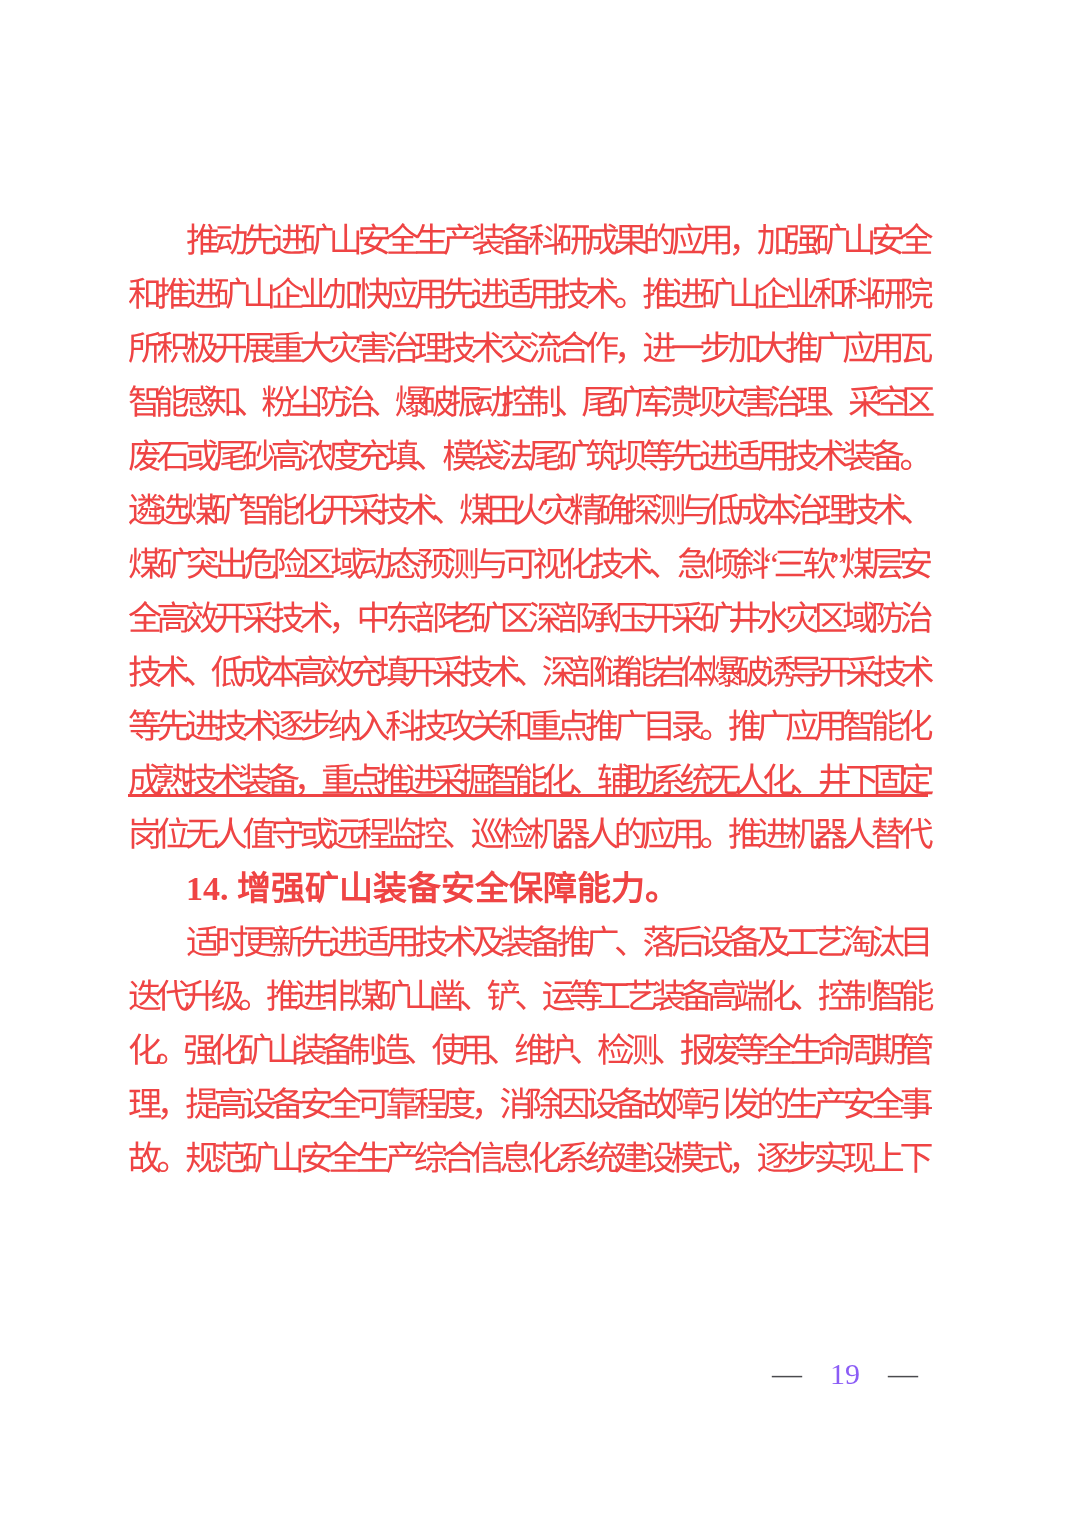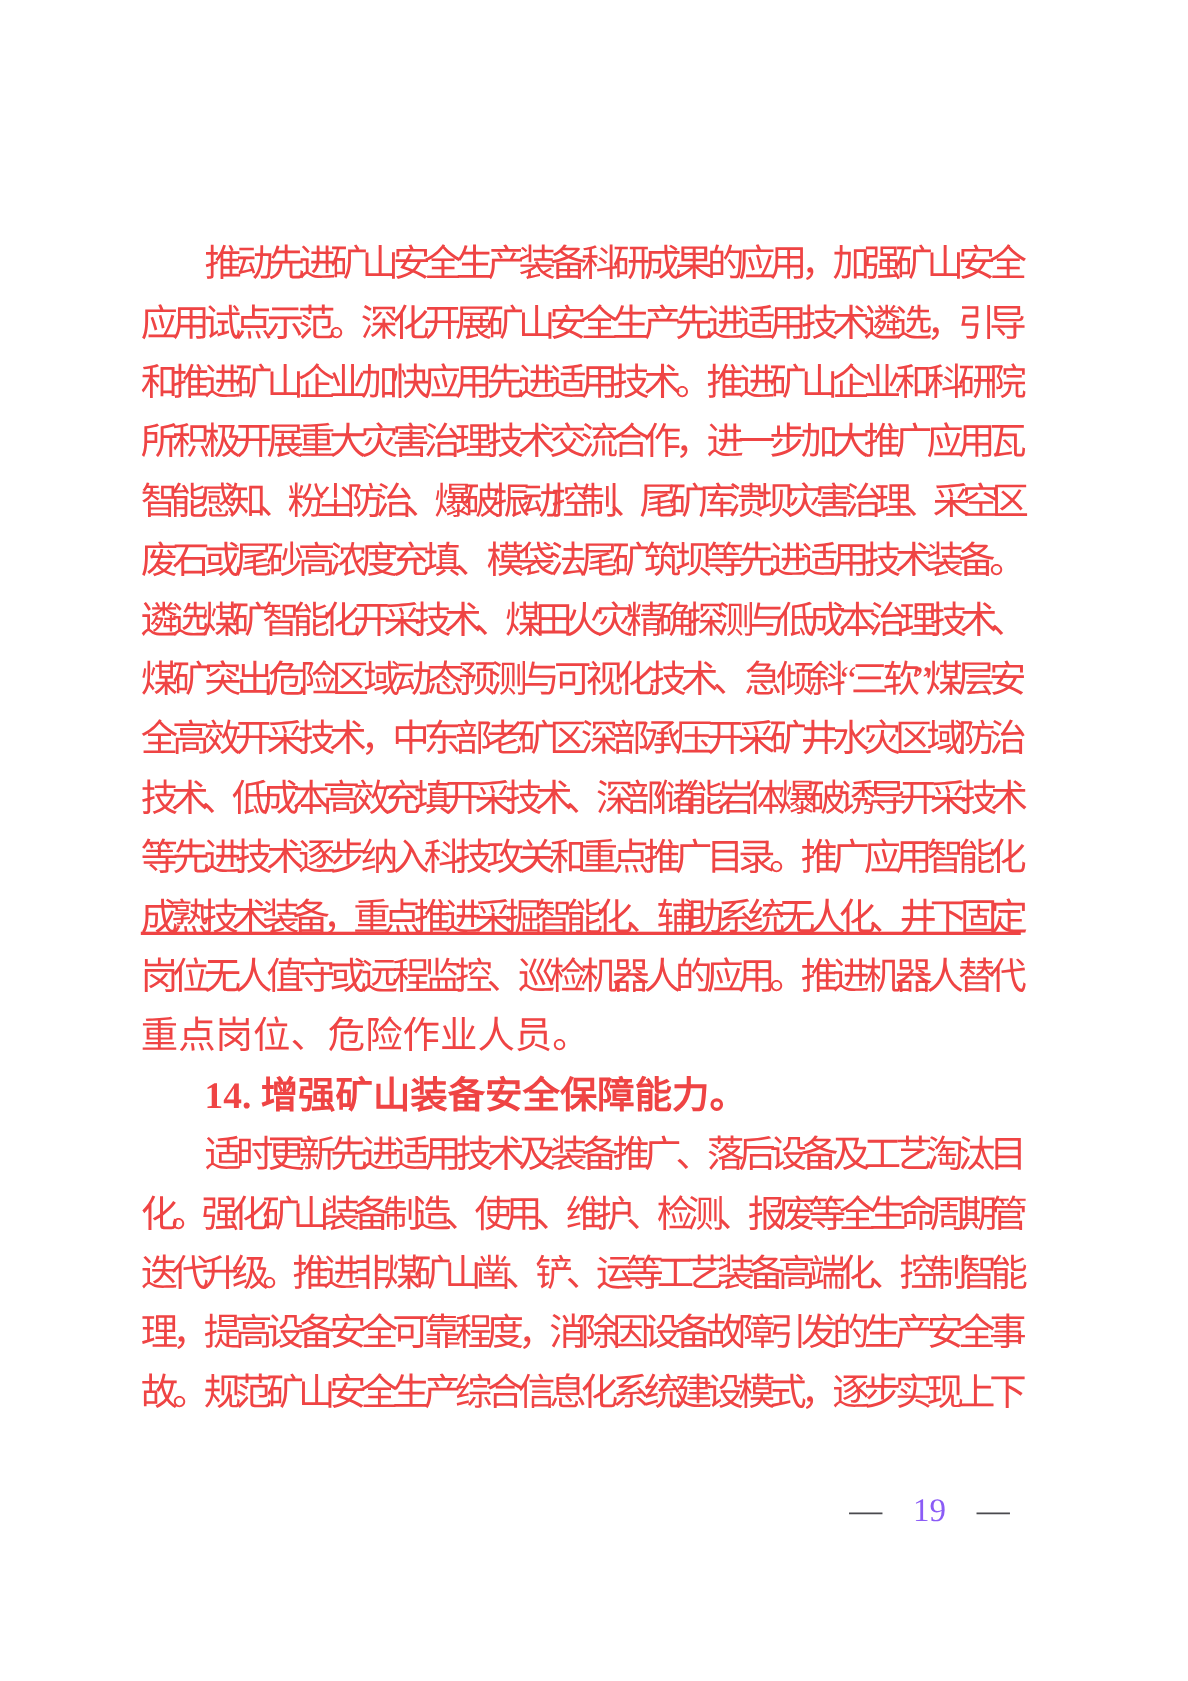--- a/index.html
+++ b/index.html
@@ -50,37 +50,35 @@
   .footer .dash { color: #4a4a4e; letter-spacing: 0; }
   .footer .num { margin: 0 28px; color: #8b5cf6; }
 </style>
 </head>
 <body>
 
 <div class="page">
 
   <div class="text-block">
       <div class="line indent fill" style="letter-spacing: -5.46154px;">推动先进矿山安全生产装备科研成果的应用，加强矿山安全</div>
-      <div class="line fill" style="letter-spacing: -5.42857px;">应用试点示范。深化开展矿山安全生产先进适用技术遴选，引导</div>
       <div class="line fill" style="letter-spacing: -5.42857px;">和推进矿山企业加快应用先进适用技术。推进矿山企业和科研院</div>
       <div class="line fill" style="letter-spacing: -5.42857px;">所积极开展重大灾害治理技术交流合作，进一步加大推广应用瓦</div>
       <div class="line fill" style="letter-spacing: -7.33333px;">智能感知、粉尘防治、爆破振动控制、尾矿库溃坝灾害治理、采空区</div>
       <div class="line fill" style="letter-spacing: -5.42857px;">废石或尾砂高浓度充填、模袋法尾矿筑坝等先进适用技术装备。</div>
       <div class="line fill" style="letter-spacing: -6.41379px;">遴选煤矿智能化开采技术、煤田火灾精确探测与低成本治理技术、</div>
       <div class="line fill" style="letter-spacing: -5.10991px;">煤矿突出危险区域动态预测与可视化技术、急倾斜“三软”煤层安</div>
       <div class="line fill" style="letter-spacing: -5.42857px;">全高效开采技术，中东部老矿区深部承压开采矿井水灾区域防治</div>
       <div class="line fill" style="letter-spacing: -6.41379px;">技术、低成本高效充填开采技术、深部储能岩体爆破诱导开采技术</div>
       <div class="line fill" style="letter-spacing: -5.42857px;">等先进技术逐步纳入科技攻关和重点推广目录。推广应用智能化</div>
       <div class="line fill" style="letter-spacing: -6.41379px; text-decoration: underline;">成熟技术装备，重点推进采掘智能化、辅助系统无人化、井下固定</div>
       <div class="line fill" style="letter-spacing: -5.42857px;">岗位无人值守或远程监控、巡检机器人的应用。推进机器人替代</div>
-      <div class="line">重点岗位、危险作业人员。</div>
       <div class="line indent heading">14. 增强矿山装备安全保障能力。</div>
       <div class="line indent fill" style="letter-spacing: -5.46154px;">适时更新先进适用技术及装备推广、落后设备及工艺淘汰目</div>
+      <div class="line fill" style="letter-spacing: -6.41379px;">迭代升级。推进非煤矿山凿、铲、运等工艺装备高端化、控制智能</div>
       <div class="line fill" style="letter-spacing: -6.41379px;">化。强化矿山装备制造、使用、维护、检测、报废等全生命周期管</div>
-      <div class="line fill" style="letter-spacing: -6.41379px;">迭代升级。推进非煤矿山凿、铲、运等工艺装备高端化、控制智能</div>
       <div class="line fill" style="letter-spacing: -5.42857px;">理，提高设备安全可靠程度，消除因设备故障引发的生产安全事</div>
       <div class="line fill" style="letter-spacing: -5.42857px;">故。规范矿山安全生产综合信息化系统建设模式，逐步实现上下</div>
     </div>
 
   <div class="footer">
     <span class="dash">—</span>
     <span class="num">19</span>
     <span class="dash">—</span>
   </div>
 

